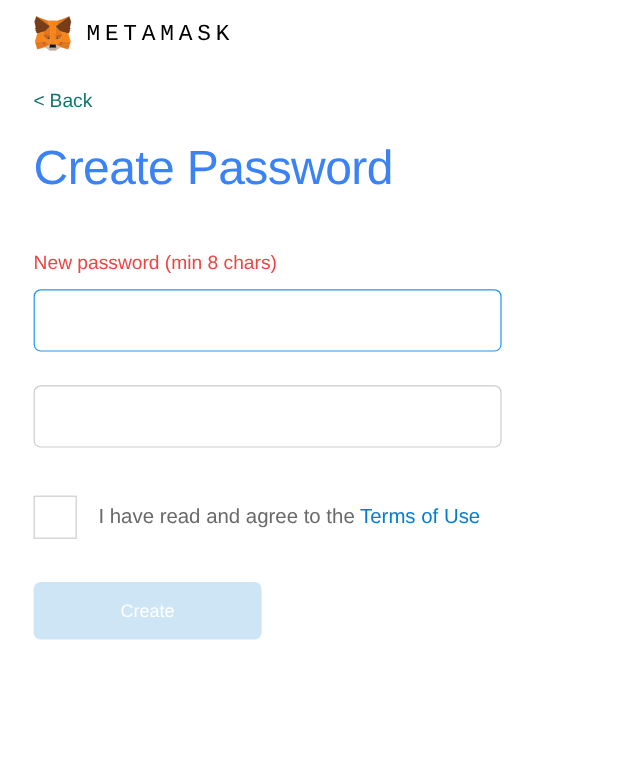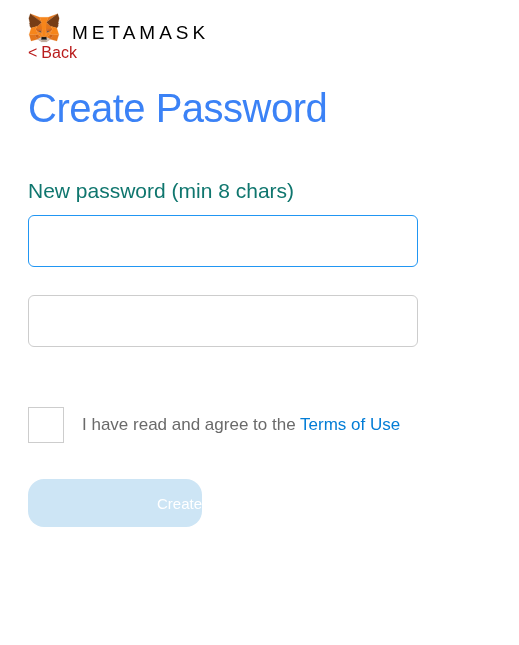--- a/index.html
+++ b/index.html
@@ -9,57 +9,59 @@
     }
     body {
       font-family: -apple-system, BlinkMacSystemFont, 'Segoe UI', Helvetica, Arial, sans-serif;
       background: #ffffff;
       width: 519px;
       height: 645px;
       padding: 12px 28px;
     }
     .header {
       display: flex;
-      align-items: flex-end;
+      align-items: center;
       gap: 12px;
+      margin-bottom: 32px;
+      font-family: Liberation Mono, monospace;
     }
     .logo-icon {
       width: 32px;
       height: 32px;
     }
     .brand-name {
       font-size: 19px;
       letter-spacing: 4px;
       font-weight: 400;
       color: #000000;
     }
     .back-link {
       font-size: 16px;
-      color: #b91c1c;
+      color: #0f766e;
       cursor: pointer;
       margin-bottom: 24px;
       font-weight: 400;
     }
     .back-link .chevron {
       margin-right: 4px;
     }
     .page-title {
       font-size: 40px;
       font-weight: 500;
       color: #3b82f6;
       margin-bottom: 48px;
       letter-spacing: -0.5px;
     }
     .form-group {
       margin-bottom: 28px;
     }
     .form-label {
       display: block;
-      font-size: 21px;
-      color: #0f766e;
+      font-size: 16px;
+      color: #ef4444;
       margin-bottom: 12px;
       font-weight: 400;
     }
     .form-input {
       width: 100%;
       max-width: 390px;
       height: 52px;
       border: 1px solid #cdcdcd;
       border-radius: 6px;
       padding: 0 14px;
@@ -67,51 +69,50 @@
       color: #000000;
       outline: none;
     }
     .form-input.focused {
       border-color: #2196f3;
     }
     .checkbox-row {
       display: flex;
       align-items: center;
       gap: 18px;
-      margin-top: 60px;
+      margin-top: 40px;
       margin-bottom: 36px;
     }
     .checkbox-box {
       width: 36px;
       height: 36px;
       border: 1px solid #cdcdcd;
       background: #ffffff;
       cursor: pointer;
       flex-shrink: 0;
     }
     .checkbox-label {
       font-size: 17px;
       color: #6a6a6a;
       font-weight: 400;
     }
     .terms-link {
       color: #037dd6;
       cursor: pointer;
     }
     .create-button {
-      width: 174px;
+      width: 190px;
       height: 48px;
       background: #cde5f5;
       border: none;
-      border-radius: 16px;
+      border-radius: 6px;
       color: #ffffff;
       font-size: 15px;
       font-weight: 400;
       cursor: pointer;
-      text-align: right;
     }
   </style>
 </head>
 <body>
 
 
 
 <div class="header">
   <span class="logo-icon">
     <svg viewBox="0 0 35 33" width="32" height="32">

